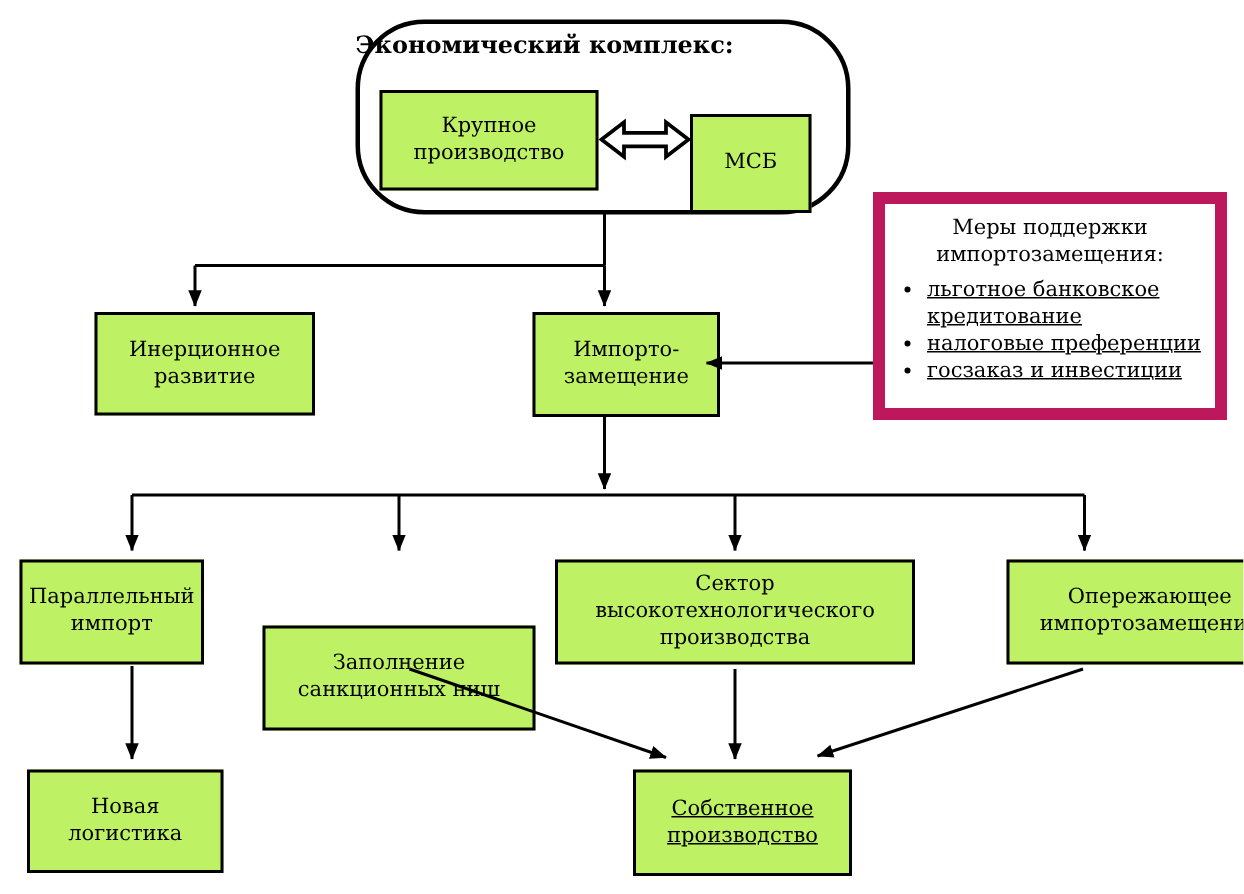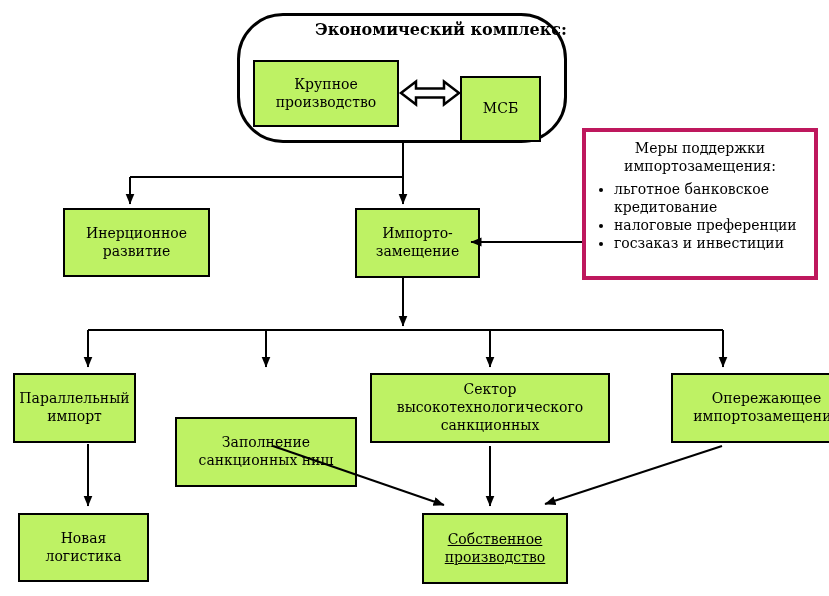--- a/index.html
+++ b/index.html
@@ -30,21 +30,21 @@
     border: 3px solid #000;
     border-radius: 46px;
     background: #fff;
     box-sizing: border-box;
     z-index: 1;
   }
   .ec-title {
     position: absolute;
     left: 237px; top: 20px;
     width: 330px;
-    text-align: right;
+    text-align: left;
     font-weight: bold;
     font-size: 16px;
     z-index: 2;
   }
   .box {
     position: absolute;
     border: 2px solid #000;
     background: #bef264;
     box-sizing: border-box;
     display: flex;
@@ -62,36 +62,37 @@
   .b-parallel { left: 13px;  top: 373px; width: 123px; height: 70px; }
   .b-niches   { left: 175px; top: 373px; width: 182px; height: 70px; padding: 0 12px; margin-top: 44px; }
   .b-hightech { left: 370px; top: 373px; width: 240px; height: 70px; padding: 0 10px; }
   .b-advanced { left: 627px; top: 373px; width: 191px; height: 70px; margin-left: 44px; }
   .b-logistics{ left: 18px;  top: 513px; width: 131px; height: 69px; padding: 0 30px; }
   .b-own      { left: 422px; top: 513px; width: 146px; height: 71px; text-decoration: underline; }
   .b-measures {
     position: absolute;
     left: 582px; top: 128px;
     width: 236px; height: 152px;
-    border: 4px solid #be185d;
+    border: 8px solid #be185d;
     background: #fff;
     box-sizing: border-box;
     padding: 8px 8px 4px 8px;
     font-size: 14px;
     line-height: 1.28;
     z-index: 2;
   }
   .measures-title {
     text-align: center;
   }
   .measures-list {
     margin: 5px 0 0 0;
     padding-left: 20px;
     list-style-type: disc;
     text-align: left;
+    text-decoration: underline;
   }
   .measures-list li {
     margin: 0;
     padding-left: 0;
   }
 </style>
 </head>
 <body>
 
 <div class="canvas">
@@ -152,21 +153,21 @@
 
   <div class="box b-parallel">
     <span>Параллельный импорт</span>
   </div>
 
   <div class="box b-niches">
     <span>Заполнение санкционных ниш</span>
   </div>
 
   <div class="box b-hightech">
-    <span>Сектор высокотехнологического санкционных</span>
+    <span>Сектор высокотехнологического производства</span>
   </div>
 
   <div class="box b-advanced">
     <span>Опережающее импортозамещение</span>
   </div>
 
   <div class="box b-logistics">
     <span>Новая логистика</span>
   </div>
 

